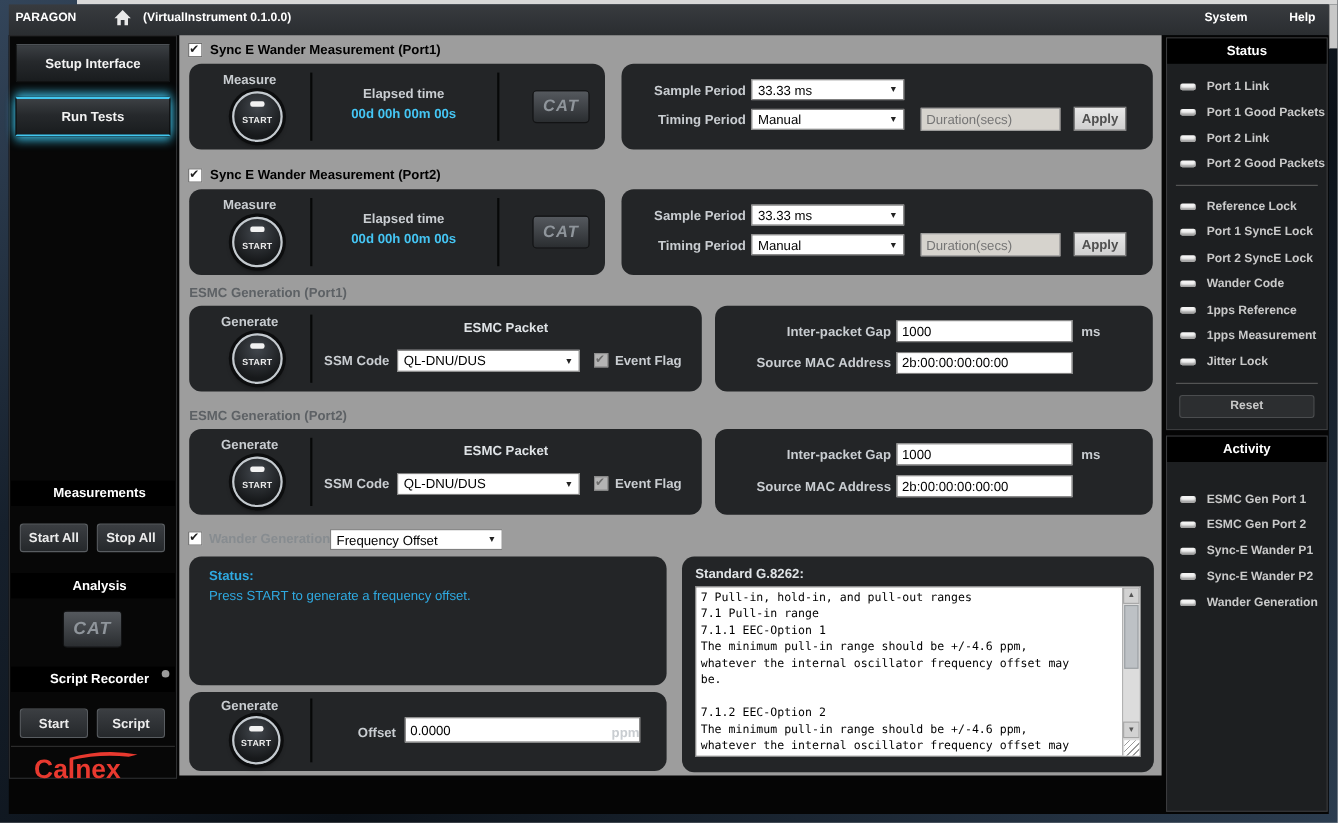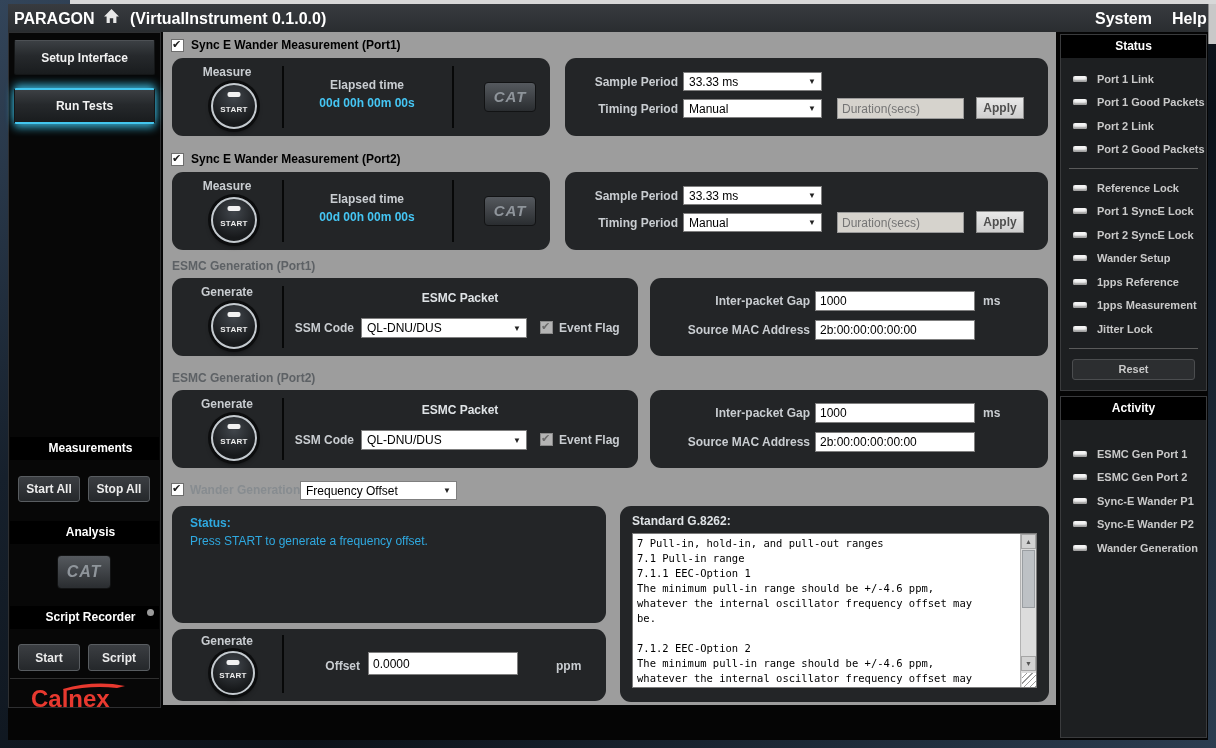--- a/index.html
+++ b/index.html
@@ -8,21 +8,21 @@
     font-family:"Liberation Sans", sans-serif;
     background: linear-gradient(145deg, #33455a 0%, #16202c 30%, #0b1118 60%, #2c3d50 100%);
     position:relative;
   }
   .abs { position:absolute; }
 
   
   .top-strip { left:70px; top:0; width:1146px; height:4px; background:#d8d8d8; }
   .right-scroll { left:1208px; top:4px; width:8px; height:40px; background:#c8c8c8; border-left:1px solid #8a8a8a; }
   .titlebar { left:8px; top:4px; width:1200px; height:28px; background:linear-gradient(#383b3f,#2a2d30); color:#fff; }
-  .titlebar span { position:absolute; top:6px; font-size:16px; font-weight:bold; white-space:nowrap; }
+  .titlebar span { position:absolute; top:6px; font-size:11px; font-weight:bold; white-space:nowrap; }
 
   
   .app-body { left:8px; top:32px; width:1200px; height:708px; background:#050505; }
 
   
   .sidebar { left:0; top:0; width:153px; height:676px; background:#070707; border:1px solid #2e2f31; }
   .nav-btn {
     background:linear-gradient(#3c4044,#26292c 45%,#191c1e);
     border:1px solid #141617; border-top-color:#4d5155;
     color:#f2f2f2; font-weight:bold; font-size:12px;
@@ -313,21 +313,21 @@
     </div>
 
     <div class="panel" style="left:9px; top:597px; width:434px; height:72px;">
       <div class="plabel" style="left:0; top:5px; width:110px; text-align:center;">Generate</div>
       <div class="start-btn" style="left:39px; top:22px; width:44px; height:44px;">
         <div class="dash"></div>
         <div class="slbl" style="top:18px;">START</div>
       </div>
       <div class="vdiv" style="left:110px; top:6px; height:58px;"></div>
       <div class="plabel" style="left:120px; top:30px; width:68px; text-align:right;">Offset</div>
-      <input class="tinput" style="left: 196px; top: 23px; width: 150px; height: 23px;" value="0.0000">
+      <input class="tinput" style="left: 196px; top: 23px; width: 214px; height: 23px;" value="0.0000">
       <div class="plabel" style="left:384px; top:30px;">ppm</div>
     </div>
   </div>
 
   <div class="abs rpanel" style="left:1052px; top:2px; width:147px; height:357px;">
     <div class="rheader">Status</div>
     <div id="status-group-1" style="padding-top:9px;">
         <div class="led-item">
           <span class="led"></span>
           <span>Port 1 Link</span>
@@ -354,21 +354,21 @@
         <div class="led-item">
           <span class="led"></span>
           <span>Port 1 SyncE Lock</span>
         </div>
         <div class="led-item">
           <span class="led"></span>
           <span>Port 2 SyncE Lock</span>
         </div>
         <div class="led-item">
           <span class="led"></span>
-          <span>Wander Setup</span>
+          <span>Wander Code</span>
         </div>
         <div class="led-item">
           <span class="led"></span>
           <span>1pps Reference</span>
         </div>
         <div class="led-item">
           <span class="led"></span>
           <span>1pps Measurement</span>
         </div>
         <div class="led-item">

